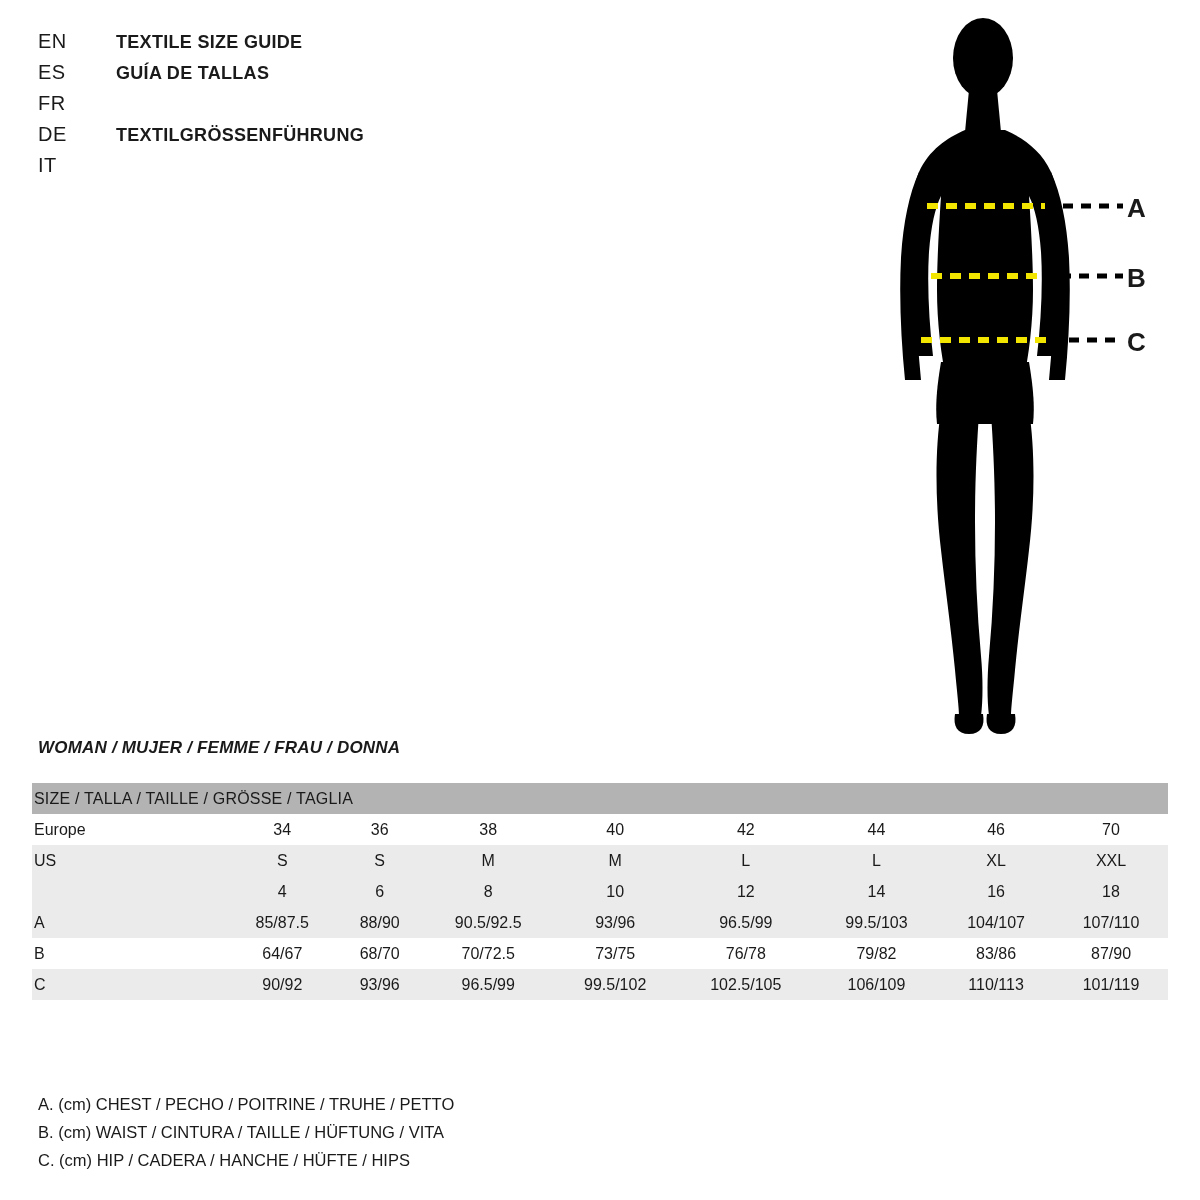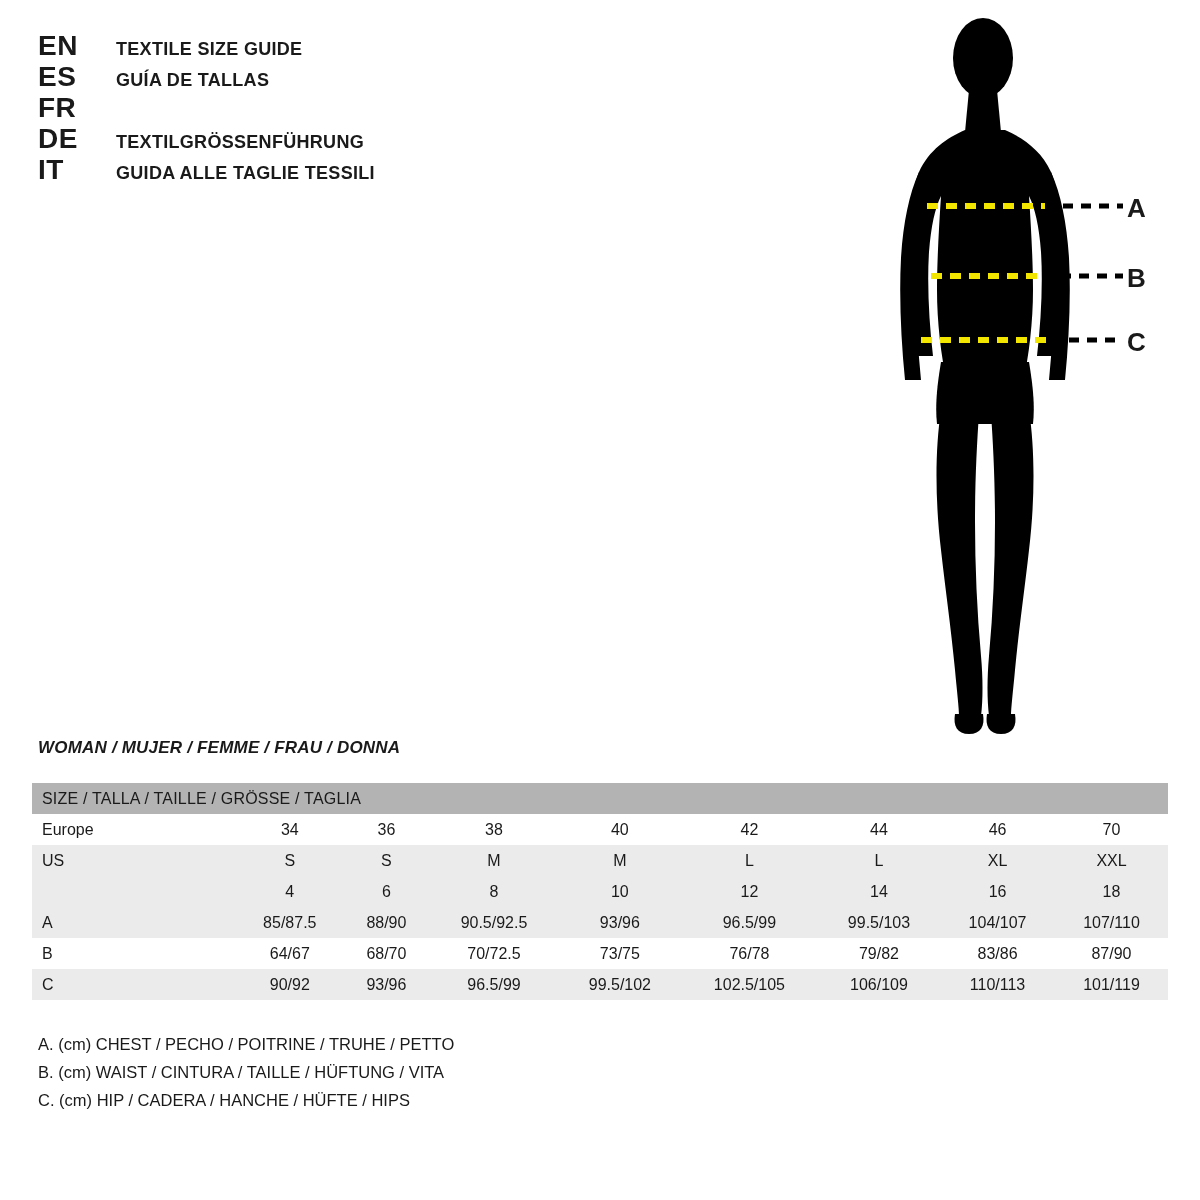--- a/index.html
+++ b/index.html
@@ -23,22 +23,22 @@
     top: 30px;
     width: 620px;
   }
   .title-row {
     display: flex;
     align-items: baseline;
     height: 31px;
   }
   .title-lang {
     width: 78px;
-    font-size: 28px;
-    font-weight: bold;
+    font-size: 20px;
+    font-weight: normal;
     letter-spacing: 0.5px;
   }
   .title-text {
     font-size: 18px;
     font-weight: bold;
     letter-spacing: 0.3px;
     white-space: nowrap;
   }
 
   
@@ -71,36 +71,36 @@
   }
   table.size-table td {
     height: 31px;
     padding: 0 6px;
     text-align: center;
     white-space: nowrap;
   }
   table.size-table td.rowlabel {
     text-align: left;
     width: 188px;
-    padding-left: 10px;
+    padding-left: 2px;
   }
   tr.header-row td {
     background: #b3b3b3;
     font-weight: normal;
     font-size: 16px;
     letter-spacing: 0.2px;
   }
   tr.shade td { background: #ebebeb; }
   tr.plain td  { background: #ffffff; }
 
   
   .legend {
     position: absolute;
     left: 38px;
-    top: 1030px;
+    top: 1090px;
     font-size: 16.5px;
     line-height: 28px;
   }
   .legend div { white-space: nowrap; }
 </style>
 </head>
 <body>
 
 <div class="title-block">
   <div class="title-row">
@@ -113,21 +113,20 @@
   </div>
   <div class="title-row">
     <span class="title-lang">FR</span>
   </div>
   <div class="title-row">
     <span class="title-lang">DE</span>
     <span class="title-text">TEXTILGRÖSSENFÜHRUNG</span>
   </div>
   <div class="title-row">
     <span class="title-lang">IT</span>
-    <span class="title-text">GUIDA ALLE TAGLIE TESSILI</span>
   </div>
 </div>
 
 <div class="figure-area">
   <svg class="figure-svg" width="330" height="740" viewBox="0 0 330 740" xmlns="http://www.w3.org/2000/svg">
     <g>
 
       <ellipse cx="128" cy="48" rx="30" ry="40" fill="#000"></ellipse>
 
       <path d="M114 80 L142 80 L146 122 L110 122 Z" fill="#000"></path>

